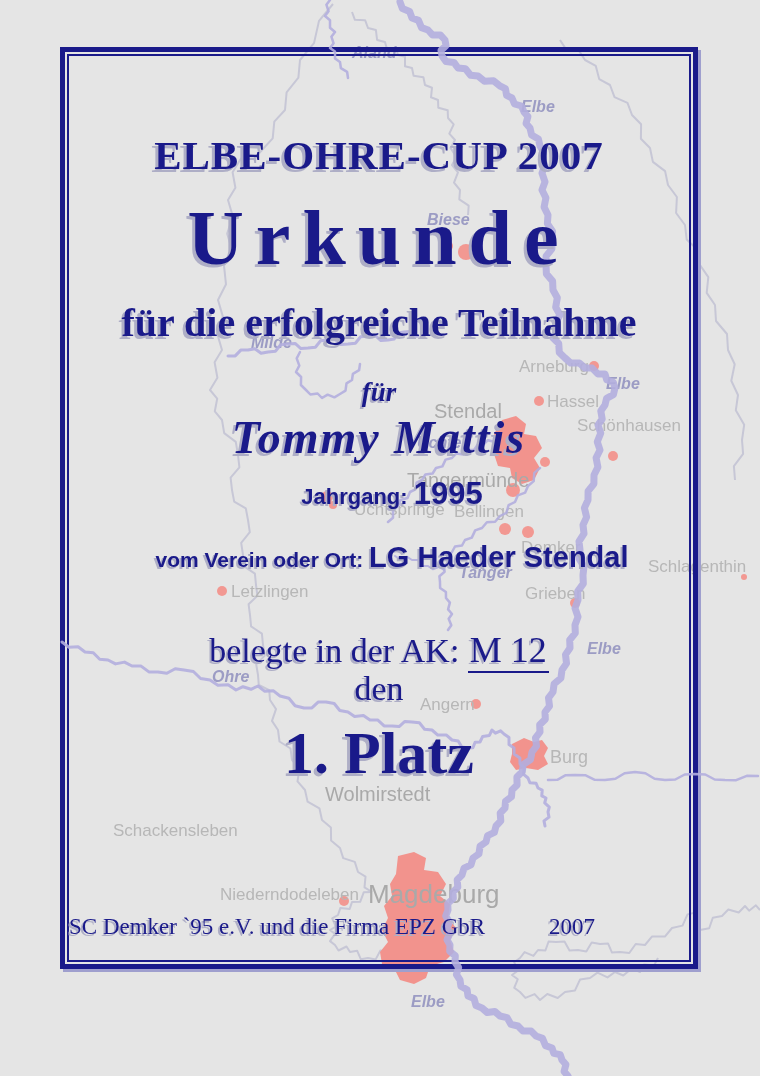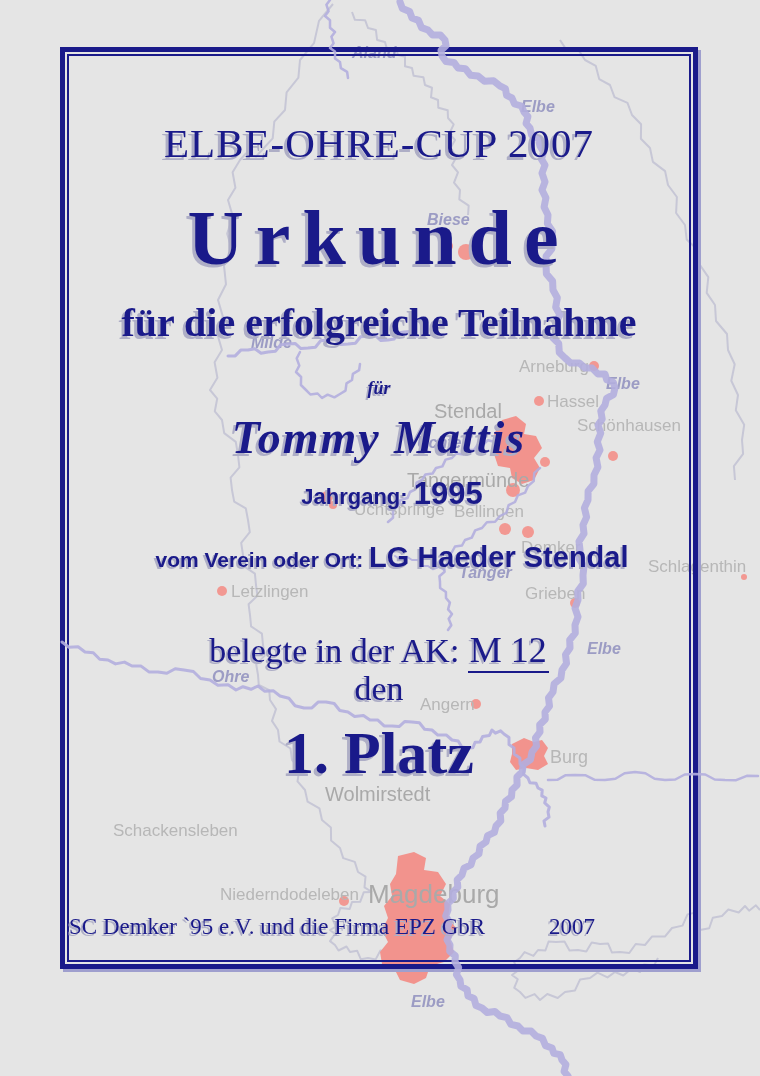--- a/index.html
+++ b/index.html
@@ -14,24 +14,24 @@
   .cert-frame-inner{position:absolute;inset:2px;border:2px solid var(--navy,#1a1a8a);}
 
   
   .content{position:absolute;left:60px;top:47px;width:638px;height:922px;z-index:3;
       color:var(--navy,#1a1a8a);}
   .line{position:absolute;left:0;width:100%;text-align:center;line-height:1;white-space:nowrap;}
   .sh-big{text-shadow:-3px 3px 0 var(--tshadow,#aeaec6);}
   .sh-sm{text-shadow:-2px 2px 0 var(--tshadow,#aeaec6);}
   .sans{font-family:"Liberation Sans",sans-serif;margin-left:13px;}
 
-  .l-title{top:76px;font-size:41px;font-weight:normal;letter-spacing:1px;}
+  .l-title{top:88px;font-size:41px;font-weight:bold;letter-spacing:1px;}
   .l-urkunde{top:152px;font-size:78px;font-weight:bold;letter-spacing:12px;}
   .l-subtitle{top:256px;font-size:40px;font-weight:bold;}
-  .l-fuer{top:332px;font-size:18px;font-weight:bold;font-style:italic;}
+  .l-fuer{top:332px;font-size:27px;font-weight:bold;font-style:italic;}
   .l-name{top:368px;font-size:46px;font-weight:bold;font-style:italic;letter-spacing:2px;}
   .l-jahrgang{top:431px;font-size:22px;}
   .l-jahrgang .lbl{font-weight:bold;}
   .l-jahrgang .val{font-size:31px;font-weight:bold;}
   .l-verein{top:496px;font-size:21px;}
   .l-verein .lbl{font-weight:bold;}
   .l-verein .val{font-size:29px;font-weight:bold;}
   .l-ak{top:573px;font-size:34px;margin-top:12px;}
   .l-ak .val{font-size:36px;border-bottom:2px solid var(--navy,#1a1a8a);padding:0 2px 1px 2px;}
   .l-den{top:625px;font-size:34px;}

